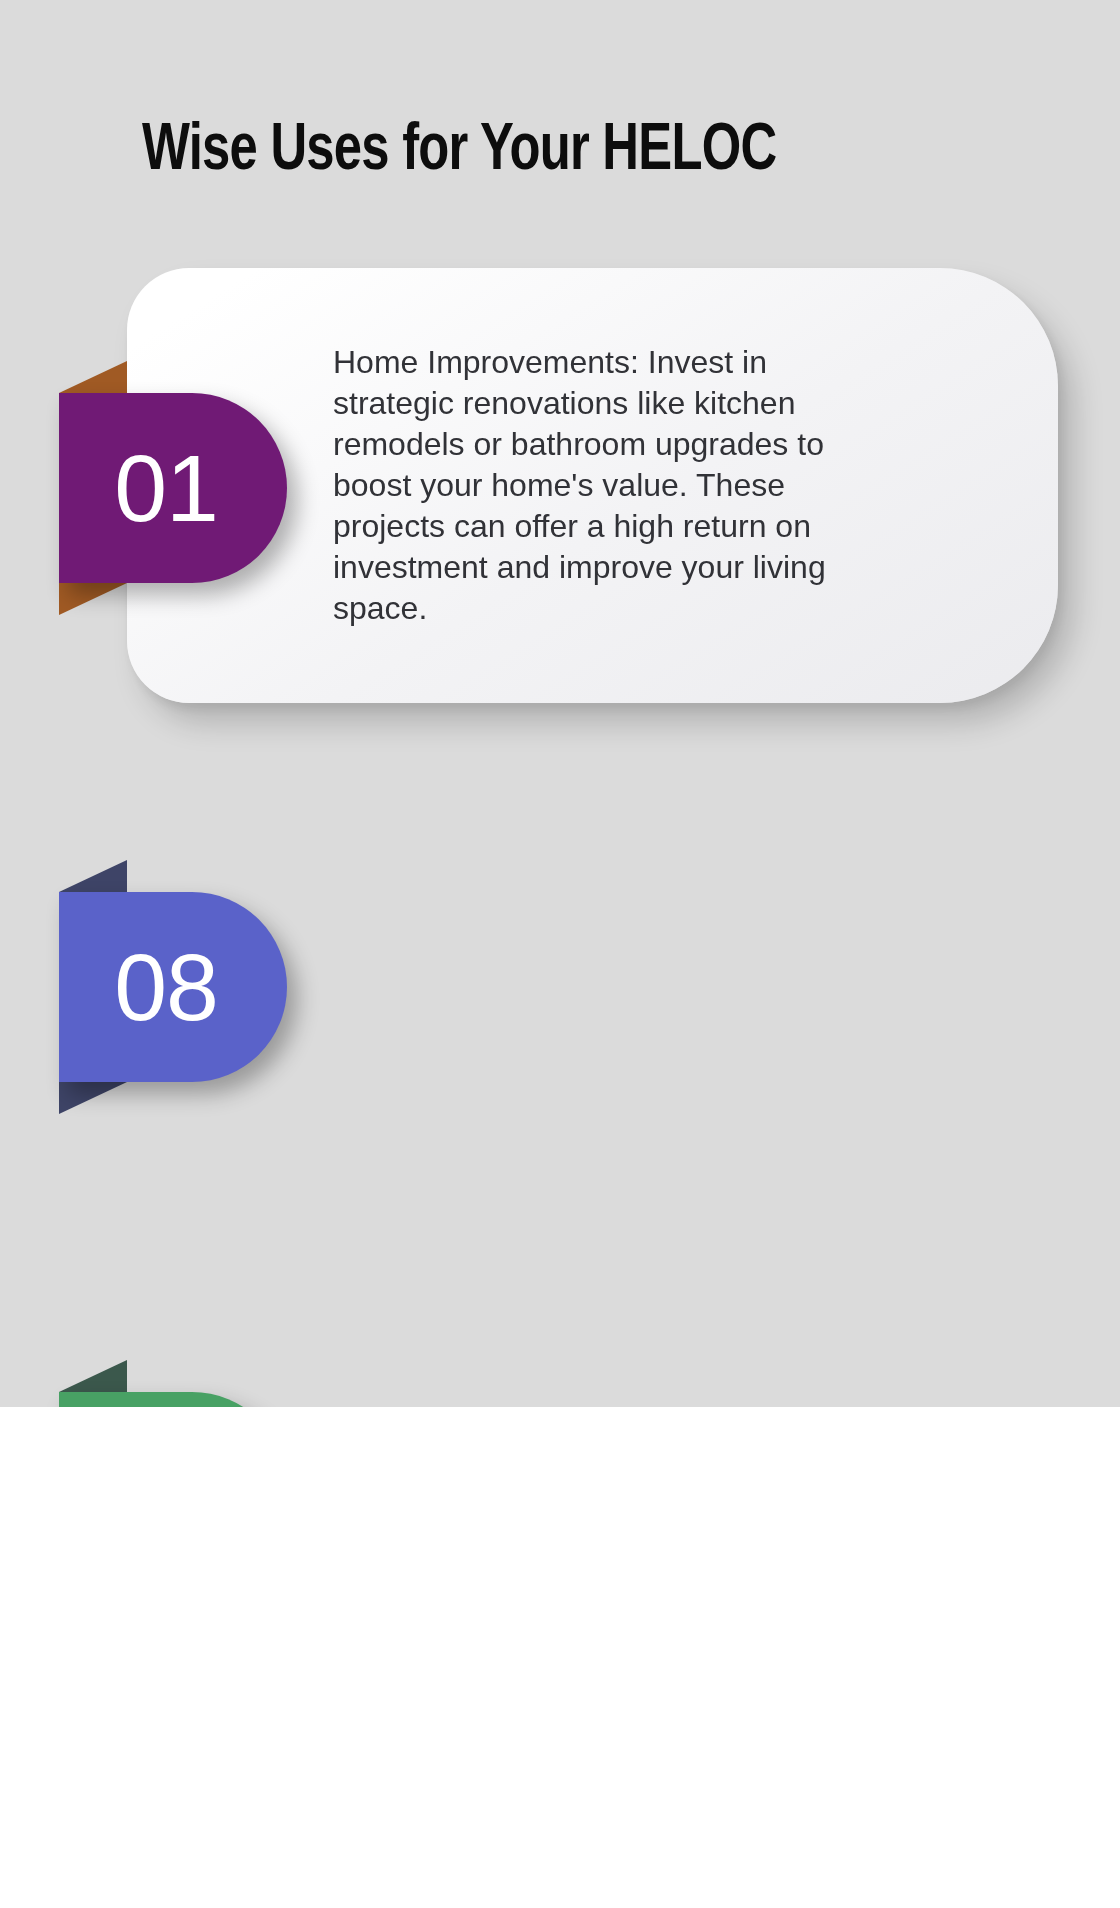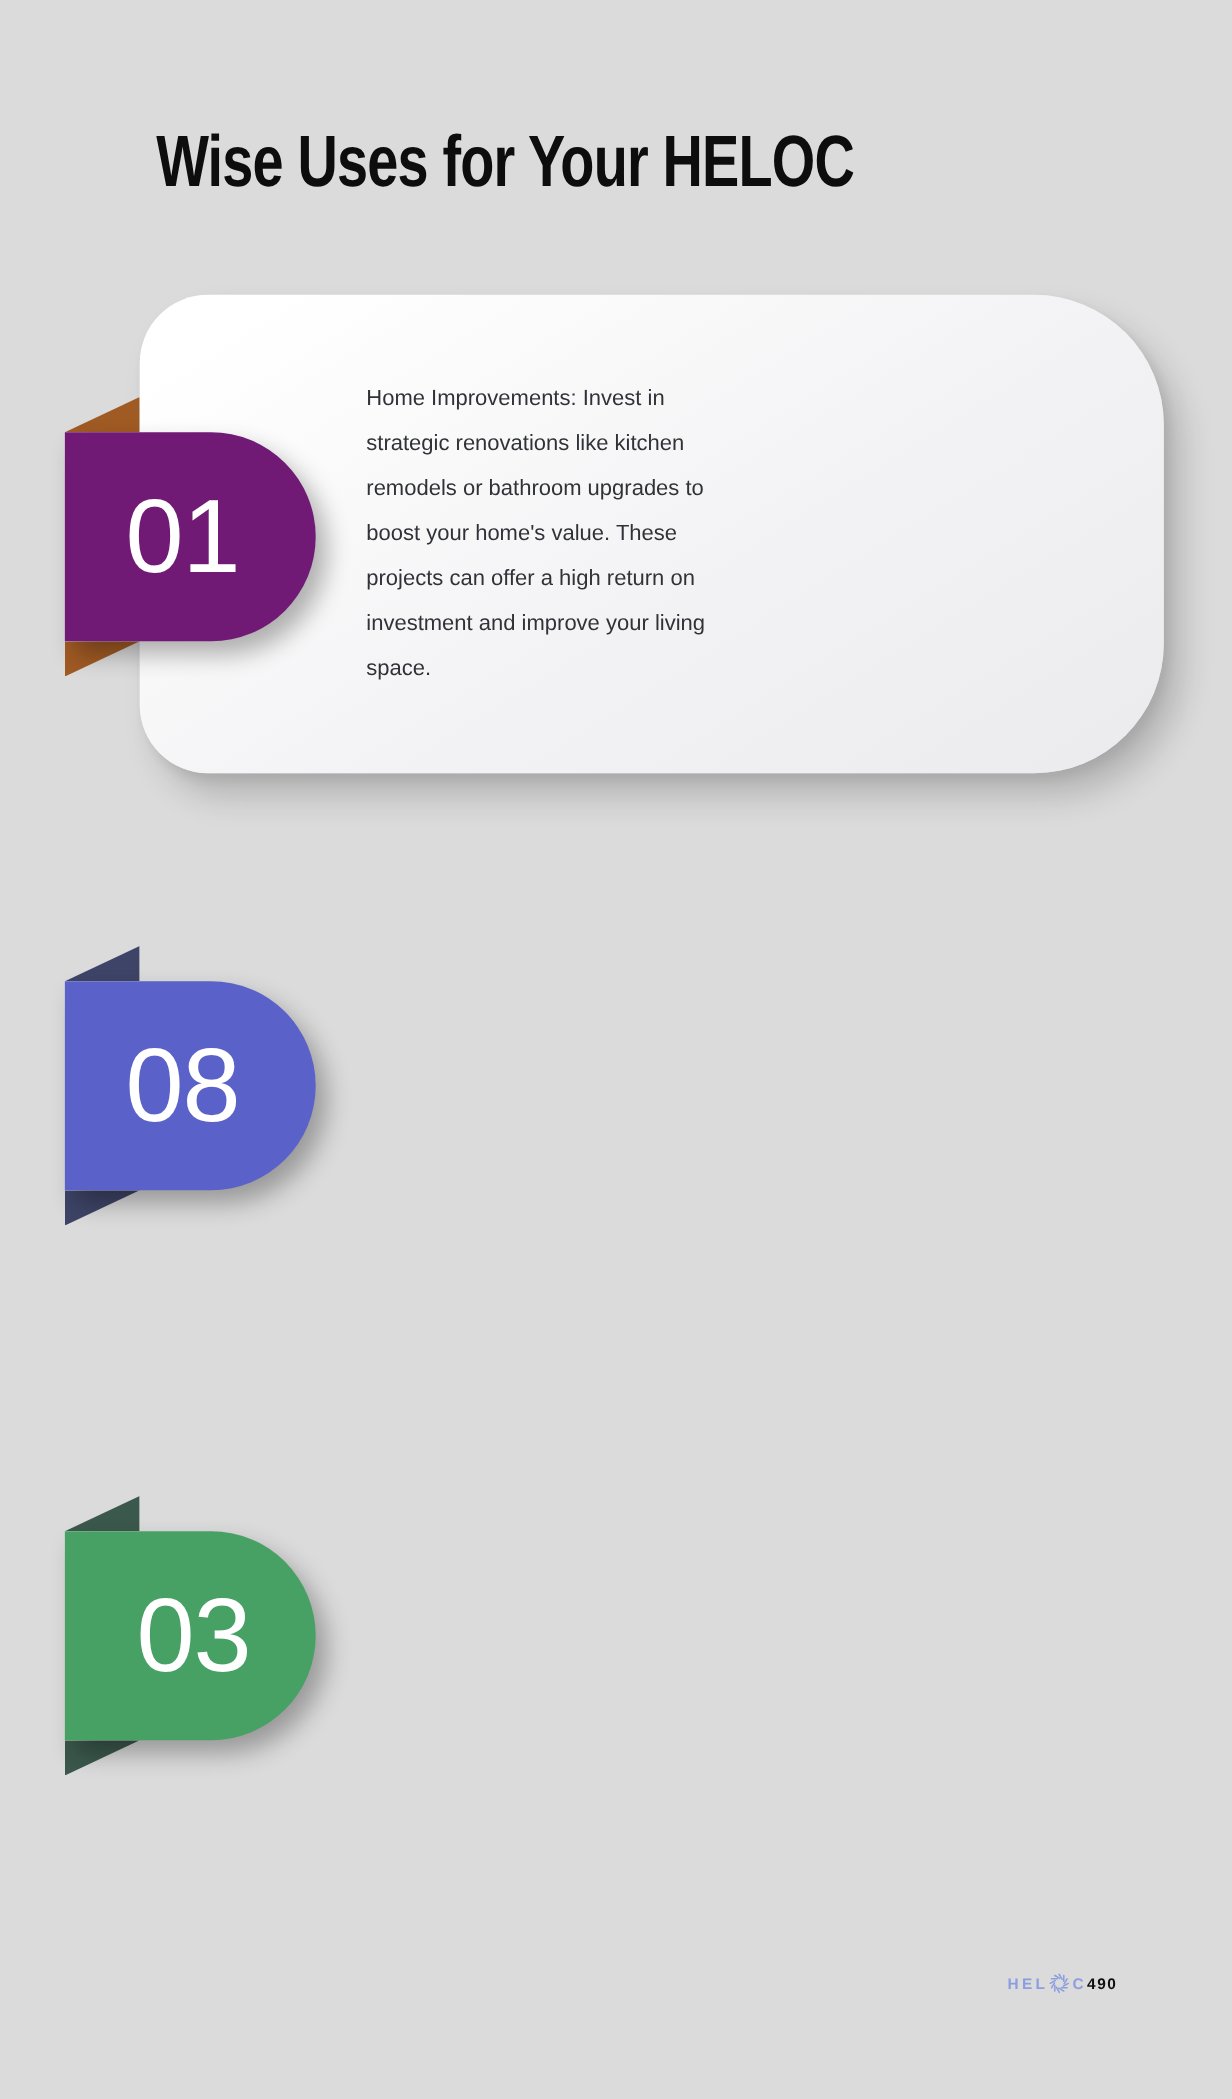--- a/index.html
+++ b/index.html
@@ -1,19 +1,19 @@
 <!DOCTYPE html>
 <html><head>
 <meta charset="utf-8">
 <style>
   html,body{margin:0;padding:0;}
   .page{
     position:relative;
     width:1120px;
-    height:1908px;
+    height:1407px;
     background:#dbdbdb;
     overflow:hidden;
     font-family:"Liberation Sans", sans-serif;
   }
   .title{
     position:absolute;
     left:142px;
     top:113px;
     font-size:66px;
     font-weight:700;
@@ -37,21 +37,21 @@
   .card.c2{top:770px;}
   .card.c3{top:1271px;}
   .card-text{
     position:absolute;
     left:206px;
     top:0;
     height:100%;
     width:590px;
     display:flex;
     align-items:center;
-    font-size:20px;
+    font-size:32px;
     line-height:41px;
     color:#313237;
     white-space:pre-line;
   }
   .fold{
     position:absolute;
     left:59px;
     width:68px;
     height:32px;
     filter:drop-shadow(3px 5px 4px rgba(0,0,0,0.28));

